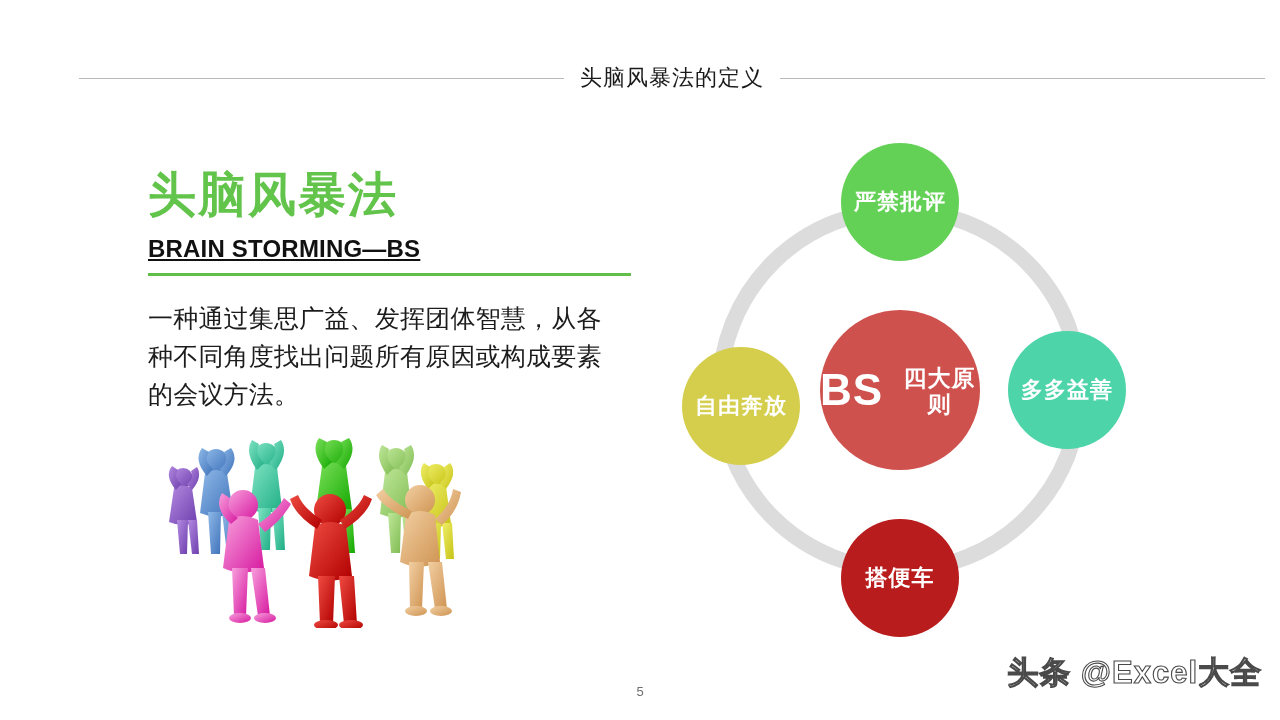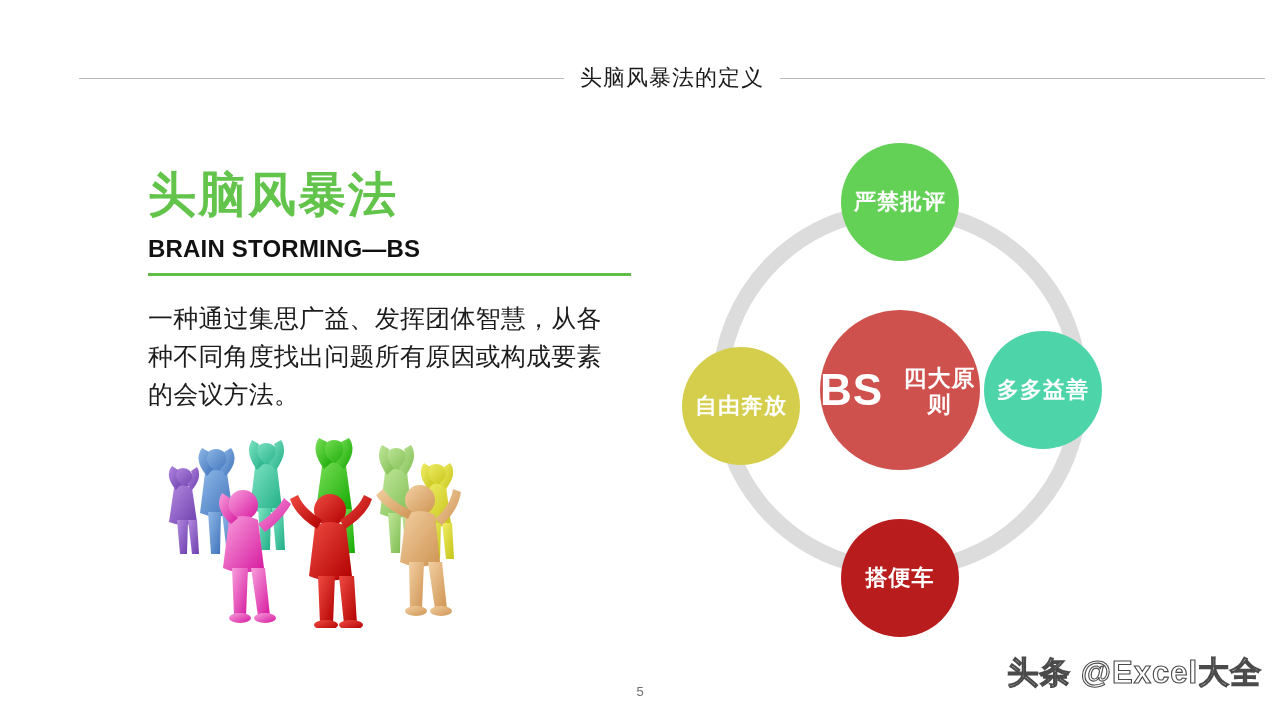--- a/index.html
+++ b/index.html
@@ -58,20 +58,21 @@
     line-height: 1.12;
     margin: 0;
   }
   .brand-sub {
     font-size: 24px;
     font-weight: bold;
     color: #111111;
     letter-spacing: 0.2px;
     margin: 14px 0 0 0;
     line-height: 1.1;
+    text-decoration: underline;
   }
   .brand-divider {
     margin-top: 11px;
     width: 483px;
     height: 3px;
     background: #5fbf46;
   }
   .body-text {
     margin-top: 23px;
     width: 462px;
@@ -134,21 +135,21 @@
     letter-spacing: 1px;
   }
   .node-left {
     width: 118px; height: 118px;
     left: 32px; top: 227px;
     font-size: 22px;
     letter-spacing: 1px;
   }
   .node-right {
     width: 118px; height: 118px;
-    left: 334px; top: 211px;
+    left: 358px; top: 211px;
     font-size: 22px;
     letter-spacing: 1px;
   }
   .node-bottom {
     width: 118px; height: 118px;
     left: 191px; top: 399px;
     font-size: 22px;
     letter-spacing: 1px;
   }
 

